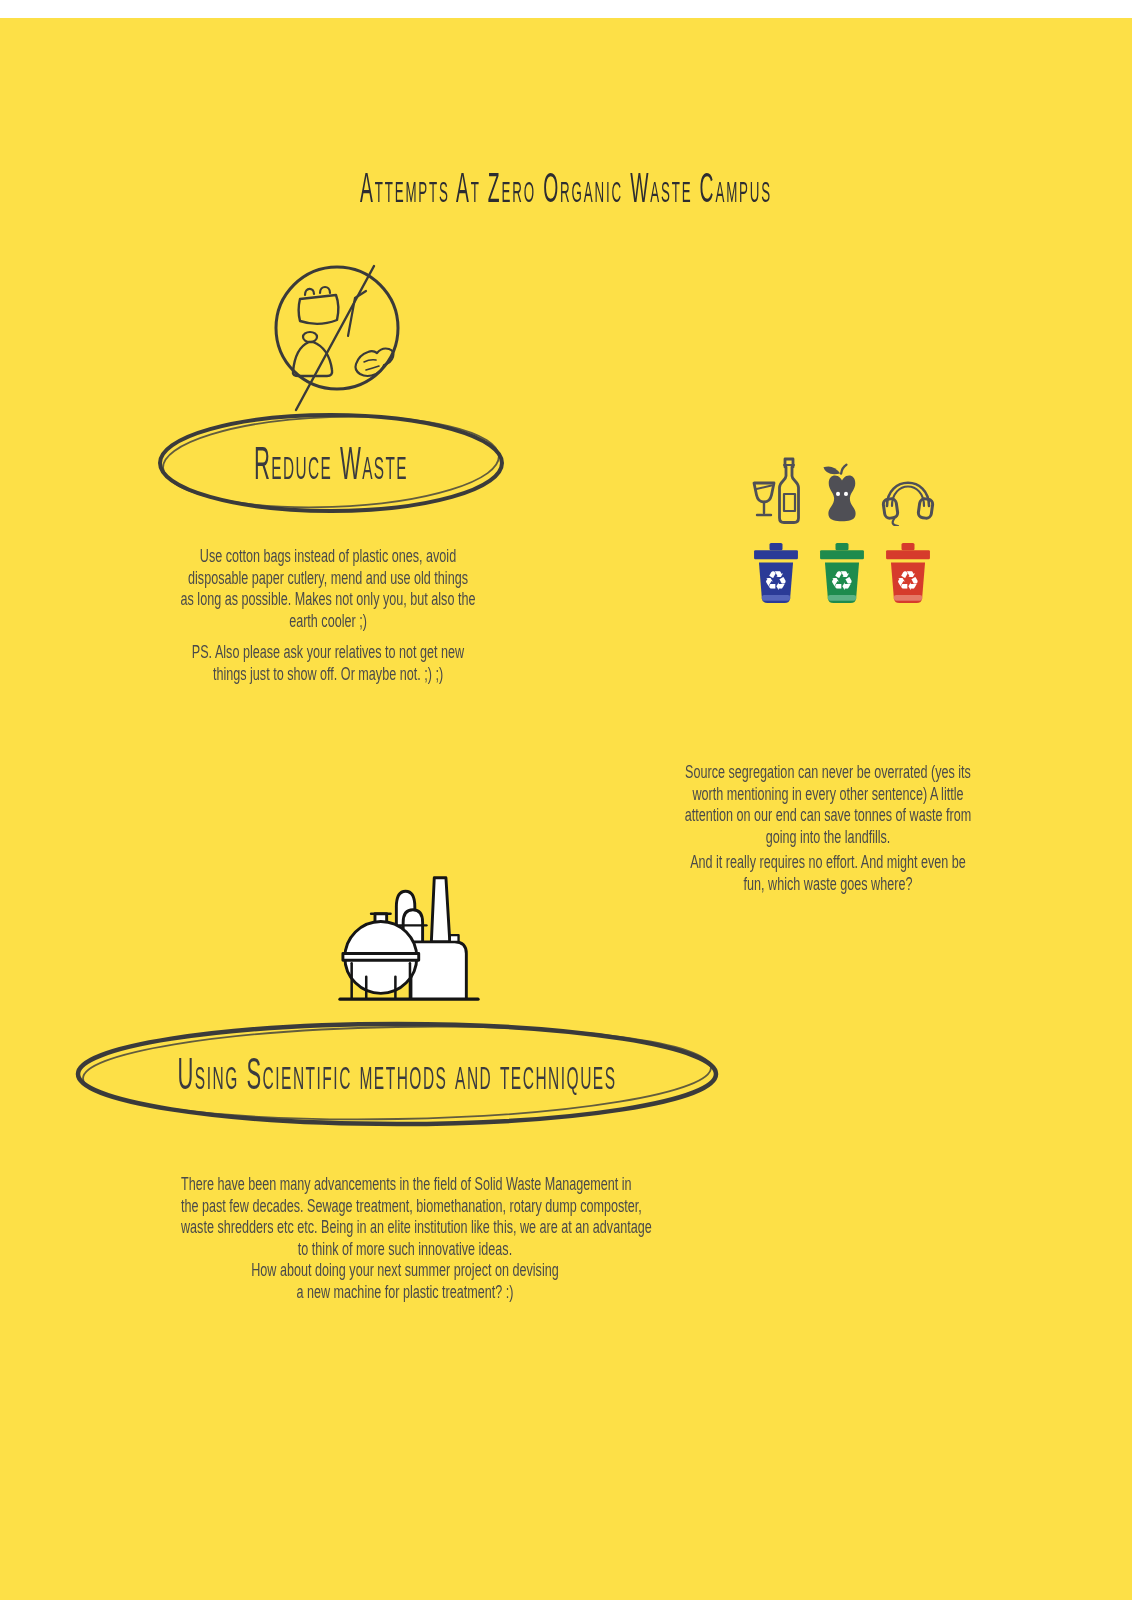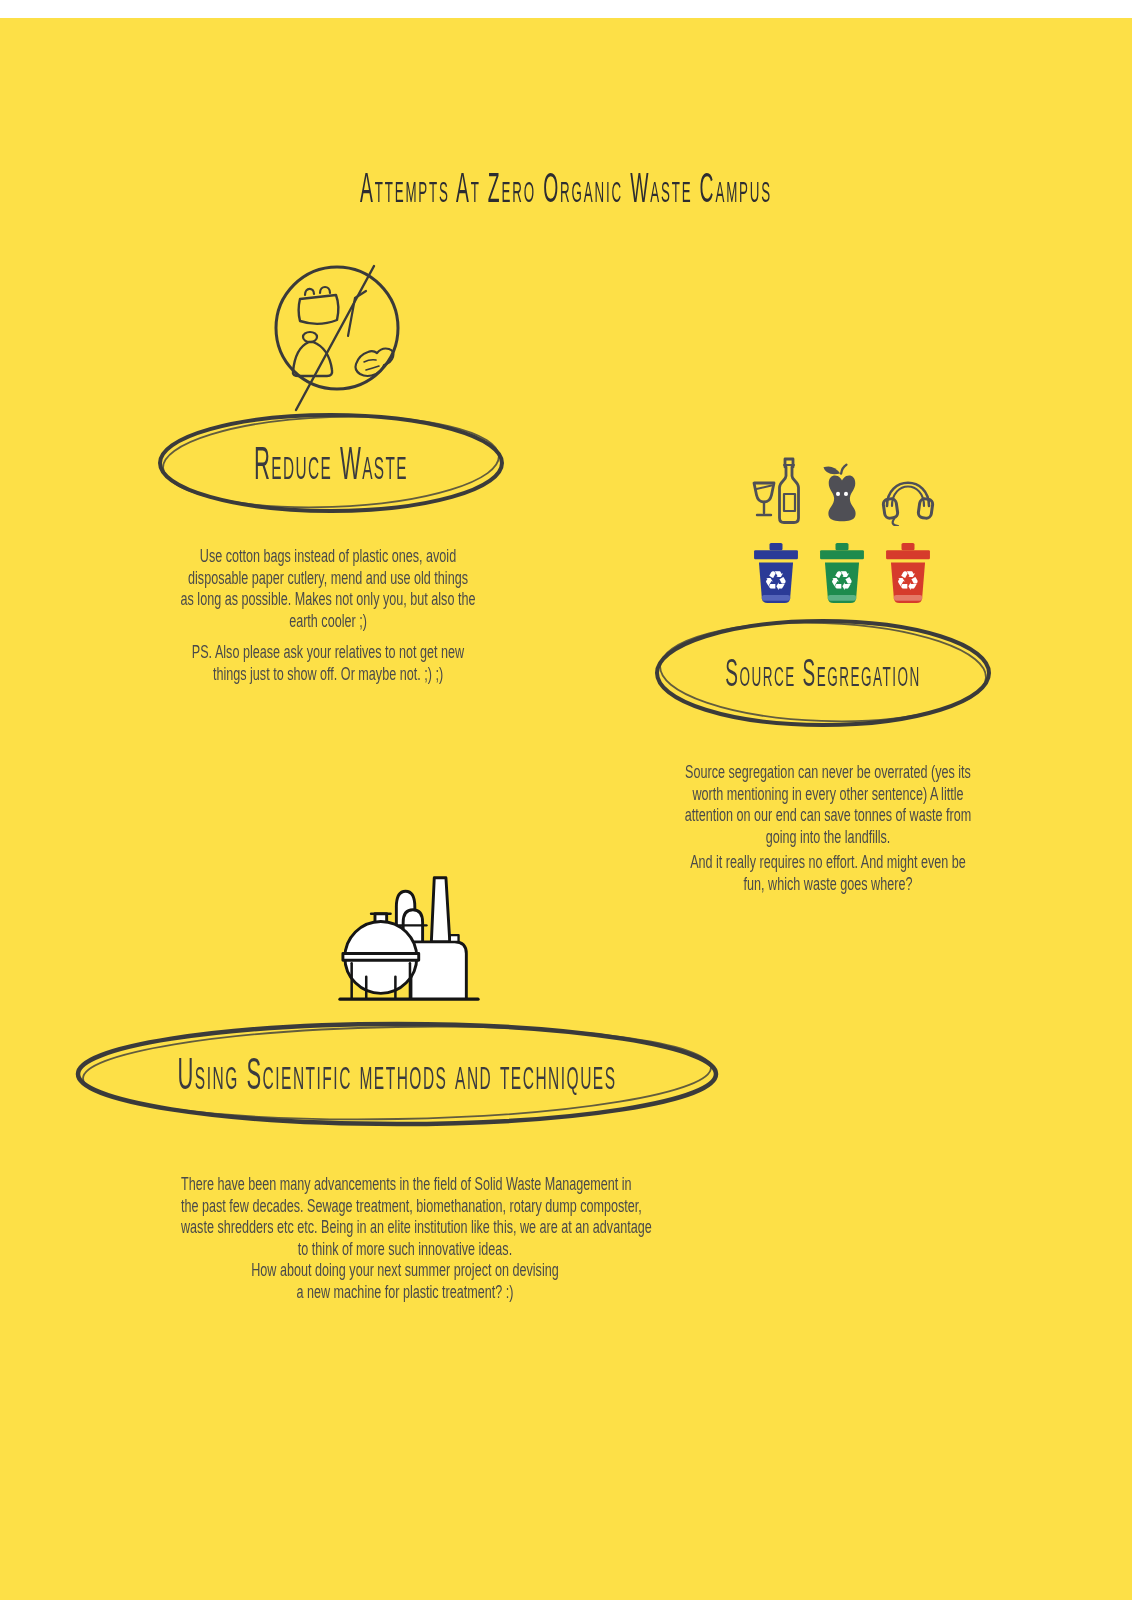--- a/index.html
+++ b/index.html
@@ -155,27 +155,20 @@
           <rect x="24" y="2" width="16" height="9" rx="2"></rect>
           <rect x="5" y="11" width="54" height="11" rx="1.5"></rect>
           <path d="M11,26 h42 l-3.6,44 q-0.6,6 -6.8,6 h-21.2 q-6.2,0 -6.8,-6 z"></path>
         </g>
         <rect x="14.5" y="66" width="35" height="7" rx="3" fill="#e57a68"></rect>
         <text x="32" y="60" text-anchor="middle" font-size="33" fill="#ffffff" font-family="DejaVu Sans, sans-serif">♻</text>
       </svg>
     </div>
   </div>
 
-  <div class="oval-wrap oval2">
-    <svg viewBox="0 0 342 114" fill="none">
-      <ellipse cx="171" cy="57" rx="166" ry="52" stroke="#3b3b3b" stroke-width="4"></ellipse>
-      <ellipse cx="171" cy="56" rx="163" ry="49" stroke="#3b3b3b" stroke-width="1.8" opacity="0.8" transform="rotate(2 171 57)"></ellipse>
-    </svg>
-    <div class="oval-label">Source Segregation</div>
-  </div>
 
   <div class="copy copy2">
     <div class="para">
       <div class="line">Source segregation can never be overrated (yes its</div>
       <div class="line">worth mentioning in every other sentence) A little</div>
       <div class="line">attention on our end can save tonnes of waste from</div>
       <div class="line">going into the landfills.</div>
     </div>
     <div class="para">
       <div class="line">And it really requires no effort. And might even be</div>

